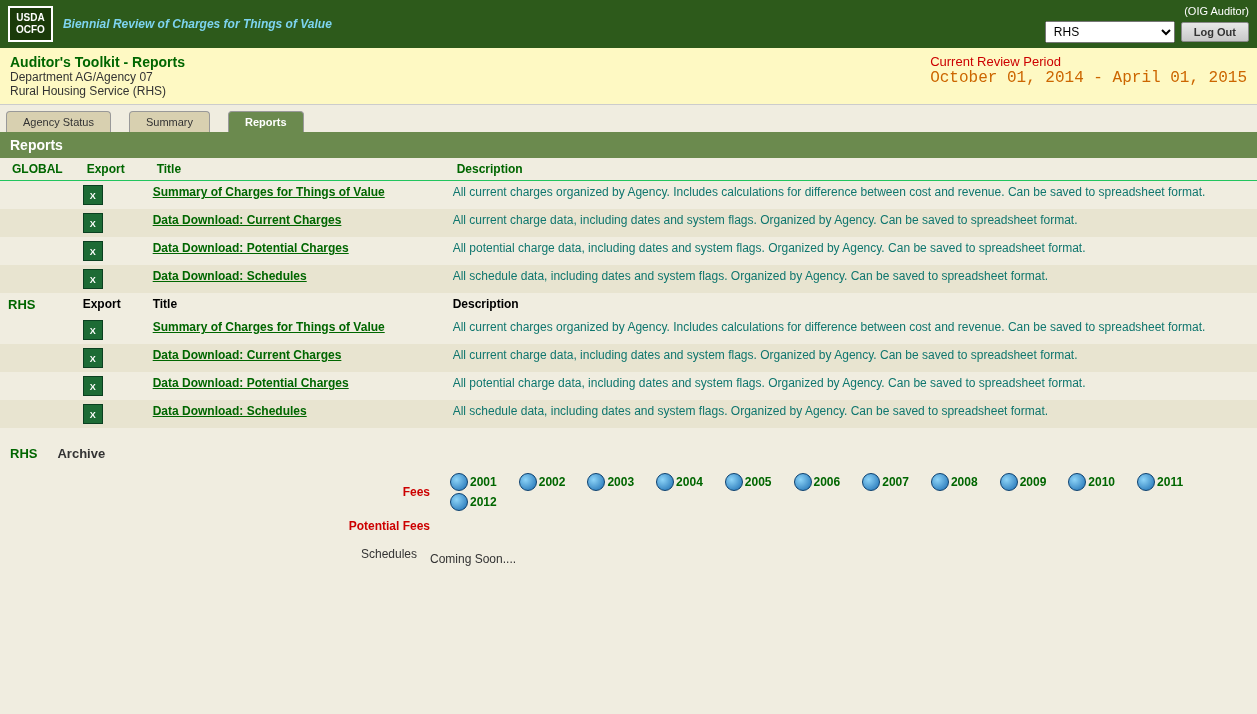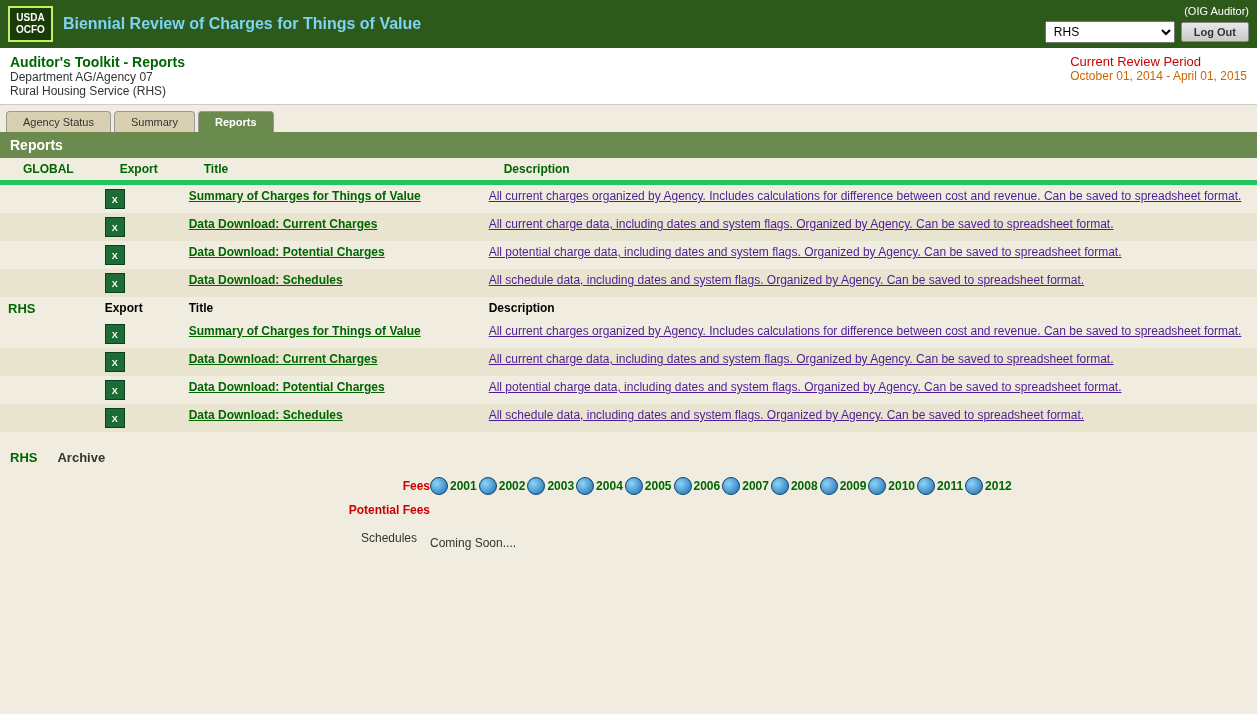--- a/index.html
+++ b/index.html
@@ -14,32 +14,33 @@
       padding: 4px 8px;
       height: 48px;
     }
     .header-left {
       display: flex;
       align-items: center;
       gap: 10px;
     }
     .usda-logo {
       background: #1a3a0a;
-      border: 2px solid #bef264;
+      border: 2px solid #ffffff;
       color: #fff;
       font-size: 10px;
       font-weight: bold;
       padding: 4px 6px;
       text-align: center;
       line-height: 1.2;
     }
     .header-title {
       color: #7dd4f0;
-      font-size: 16px;
-      font-weight: bold;
+      font-size: 12px;
+      font-weight: bold;
+      font-style: italic;
     }
     .header-right {
       display: flex;
       flex-direction: column;
       align-items: flex-end;
       gap: 4px;
     }
     .oig-label {
       color: #fff;
       font-size: 11px;
@@ -60,21 +61,21 @@
       border-radius: 2px;
       padding: 3px 12px;
       font-size: 11px;
       font-weight: bold;
       color: #333;
       cursor: pointer;
     }
 
     
     .info-bar {
-      background: #ffffff;
+      background: #fef9c3;
       padding: 6px 10px;
       display: flex;
       justify-content: space-between;
       border-bottom: 1px solid #ccc;
     }
     .info-left .toolkit-title {
       color: #006600;
       font-size: 14px;
       font-weight: bold;
     }
@@ -82,30 +83,31 @@
       color: #333;
       font-size: 12px;
     }
     .info-right .review-label {
       color: #cc0000;
       font-size: 13px;
       font-weight: normal;
     }
     .info-right .review-period {
       color: #cc6600;
-      font-size: 12px;
+      font-size: 16px;
+      font-family: Liberation Mono, monospace;
     }
 
     
     .tabs {
       display: flex;
       align-items: flex-end;
       padding: 6px 0 0 6px;
       background: #f0ede0;
-      gap: 3px;
+      gap: 18px;
     }
     .tab {
       padding: 4px 16px;
       background: #d8d0b0;
       border: 1px solid #999;
       border-bottom: none;
       border-radius: 4px 4px 0 0;
       font-size: 11px;
       color: #333;
       cursor: pointer;
@@ -128,45 +130,44 @@
 
     .reports-table {
       width: 100%;
       border-collapse: collapse;
       background: #f0ede0;
     }
     .reports-table th {
       font-weight: bold;
       color: #006600;
       text-align: left;
-      padding: 4px 23px;
-      border-bottom: 5px solid #22c55e;
+      padding: 4px 12px;
+      border-bottom: 1px solid #22c55e;
       font-size: 12px;
     }
     .reports-table td {
       padding: 4px 8px;
       vertical-align: top;
       font-size: 12px;
     }
     .section-label {
       color: #006600;
       font-weight: bold;
       font-size: 13px;
     }
     .report-link {
       color: #006600;
       text-decoration: underline;
       font-weight: bold;
       cursor: pointer;
       font-size: 12px;
     }
     .desc-text {
-      color: #4c1d95;
-      font-size: 12px;
-      text-decoration: underline;
+      color: #0f766e;
+      font-size: 12px;
     }
     .excel-icon {
       display: inline-block;
       width: 20px;
       height: 20px;
       background: #1d6b35;
       border: 1px solid #0a4020;
       color: #fff;
       font-size: 9px;
       font-weight: bold;
@@ -210,20 +211,21 @@
     }
     .year-link {
       display: inline-flex;
       align-items: center;
       gap: 2px;
       color: #006600;
       font-weight: bold;
       text-decoration: none;
       font-size: 12px;
       cursor: pointer;
+      margin-left: 20px;
     }
     .globe-icon {
       display: inline-block;
       width: 18px;
       height: 18px;
       border-radius: 50%;
       background: radial-gradient(circle at 35% 35%, #8dd4f8, #1a6bb0);
       border: 1px solid #0a4070;
       position: relative;
     }

